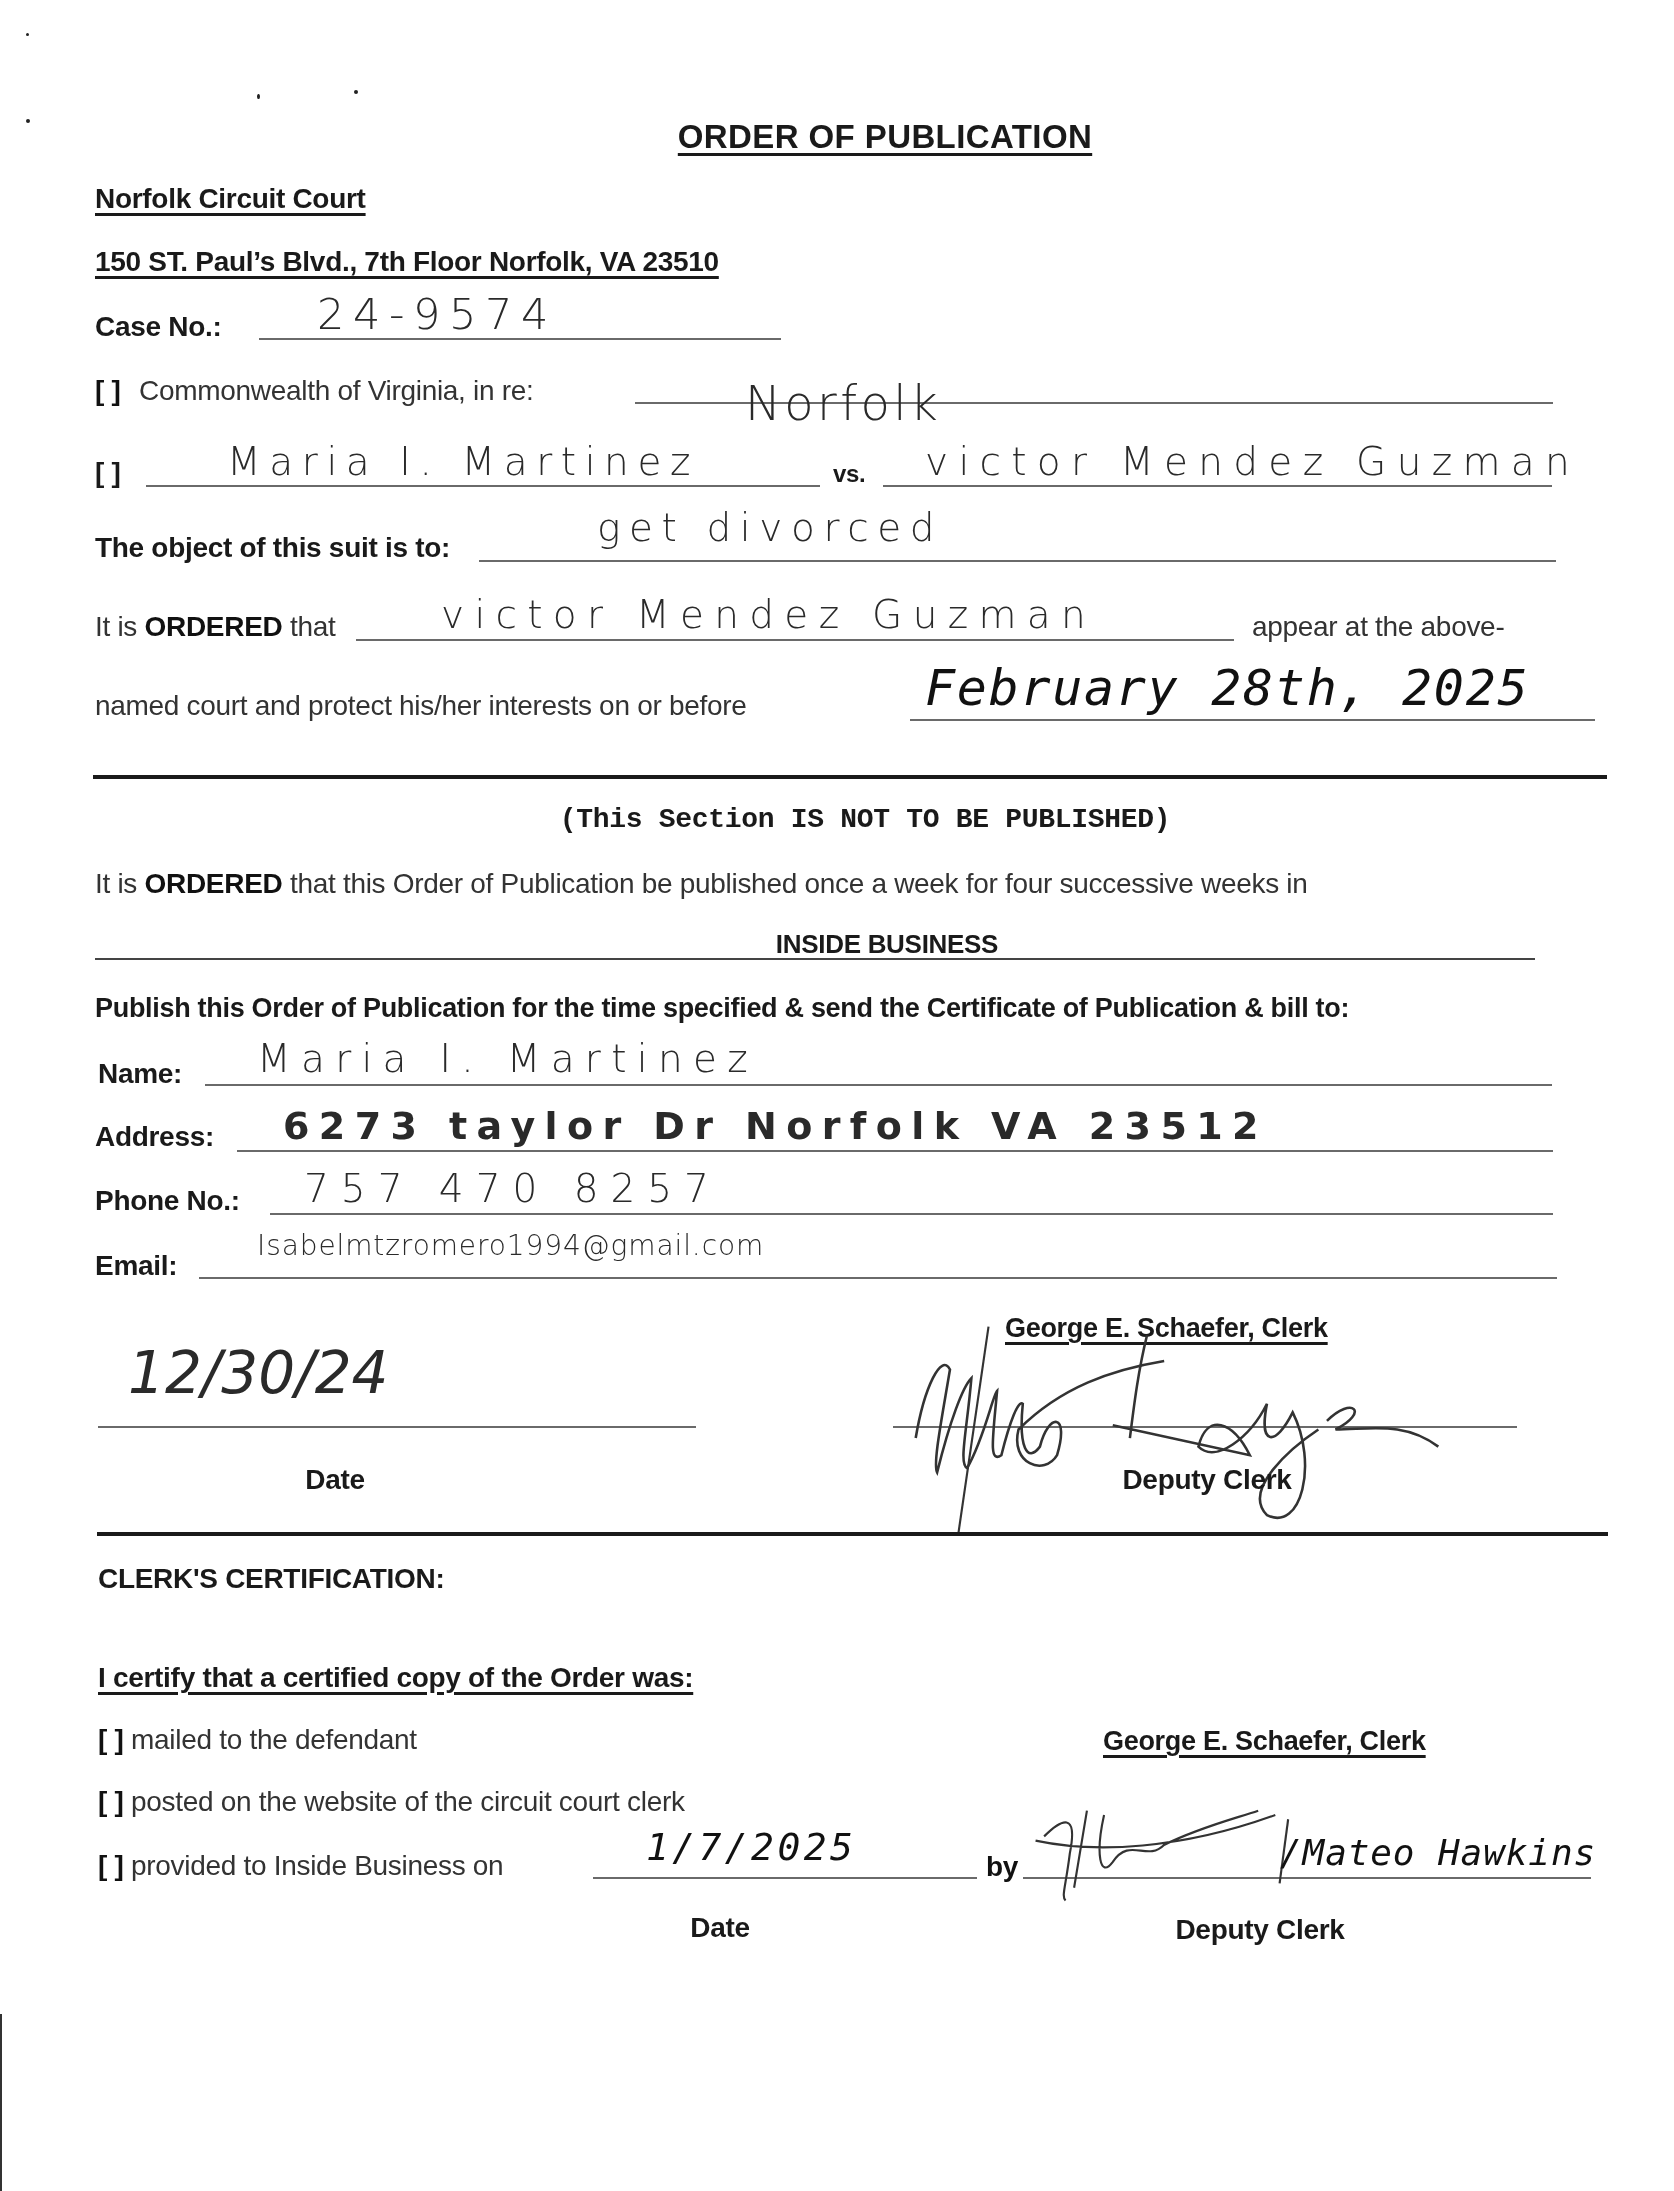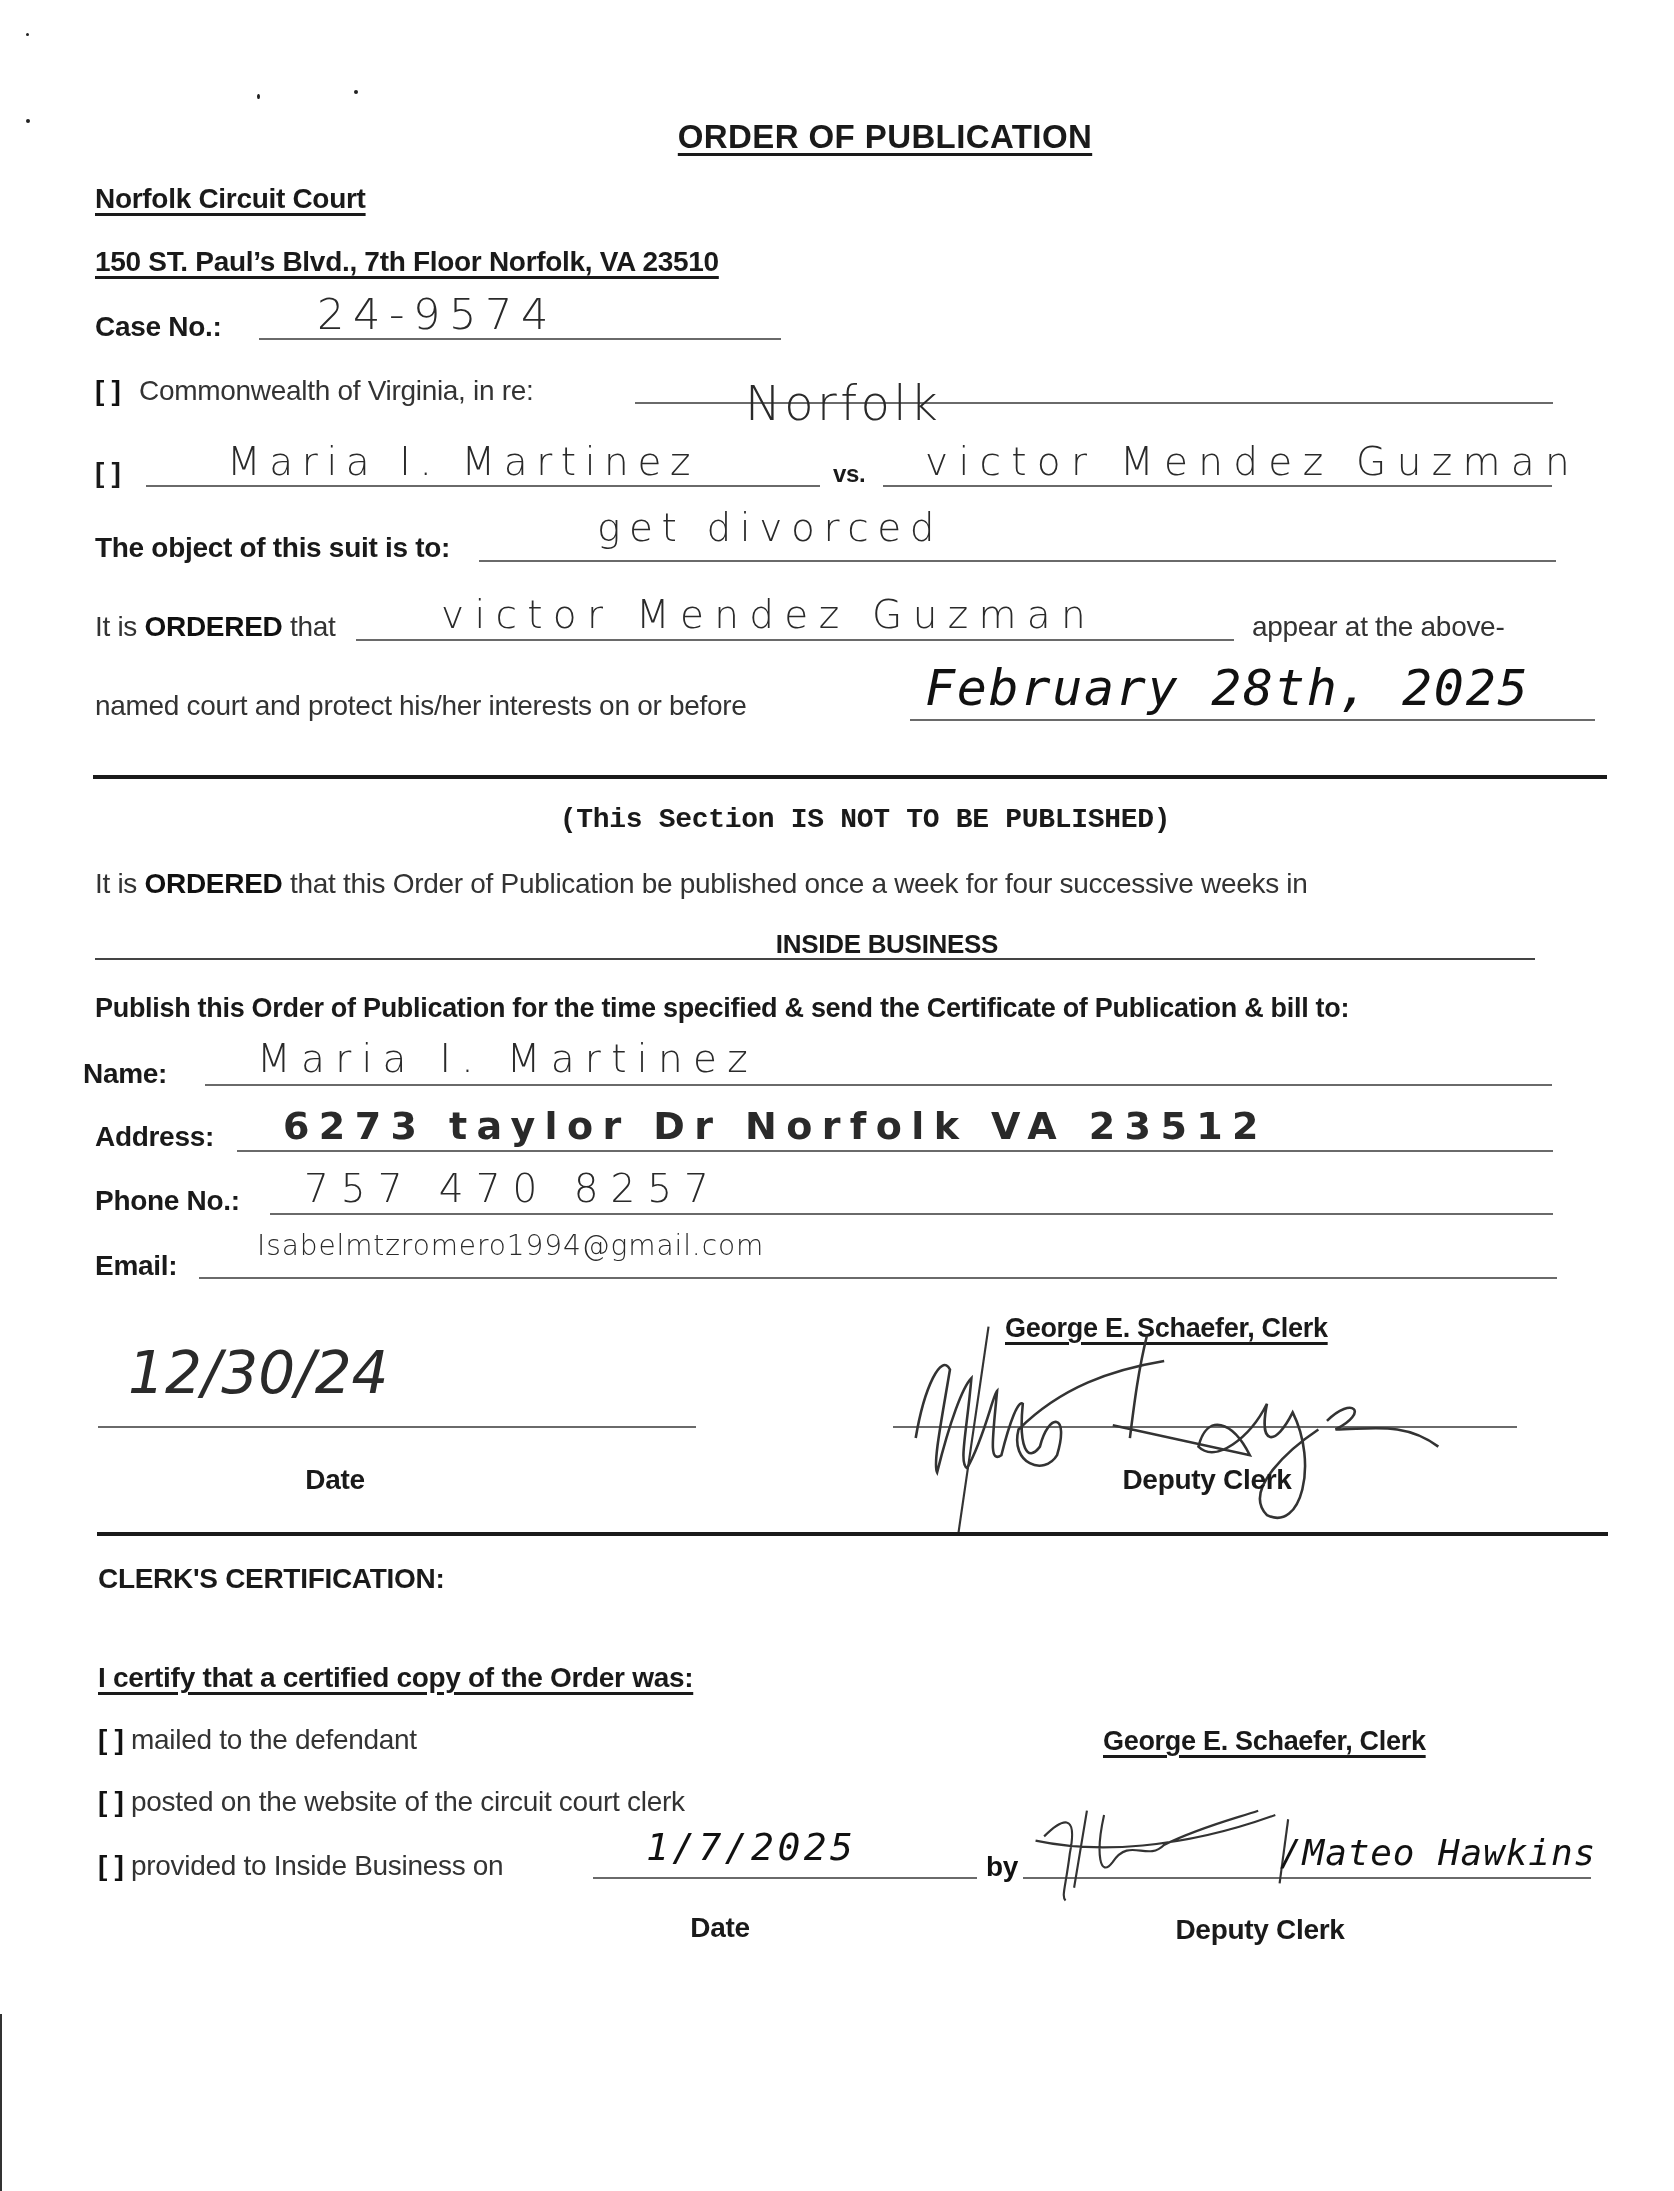--- a/index.html
+++ b/index.html
@@ -67,21 +67,21 @@
 <div class="rule" style="left:93px;top:775px;width:1514px;"></div>
 
 <div class="abs t b center" style="left:865px;top:806px;font-family:Liberation Mono, monospace;">(This Section IS NOT TO BE PUBLISHED)</div>
 <div class="abs t light" style="left:95px;top:870px;">
   <span>It is </span><span class="b" style="color:#111;">ORDERED</span><span> that this Order of Publication be published once a week for four successive weeks in</span>
 </div>
 <div class="abs t b center" style="left:887px;top:931px;font-size:26px;">INSIDE BUSINESS</div>
 <div class="line" style="left:95px;top:958px;width:1440px;background:#444;"></div>
 <div class="abs t b" style="left:95px;top:995px;font-size:27px;">Publish this Order of Publication for the time specified &amp; send the Certificate of Publication &amp; bill to:</div>
 
-<div class="abs t b" style="left:83px;top:1060px;">Name:</div>
+<div class="abs t b" style="left:98px;top:1060px;">Name:</div>
 <div class="line" style="left:205px;top:1084px;width:1347px;"></div>
 <div class="hw" style="left:257px;top:1036px;font-size:39px;letter-spacing:10.3px;">Maria I. Martinez</div>
 
 <div class="abs t b" style="left:95px;top:1123px;">Address:</div>
 <div class="line" style="left:237px;top:1150px;width:1316px;"></div>
 <div class="hw" style="left:283px;top:1104px;font-size:38px;letter-spacing:9.4px;font-weight:bold;">6273 taylor Dr Norfolk VA 23512</div>
 
 <div class="abs t b" style="left:95px;top:1187px;">Phone No.:</div>
 <div class="line" style="left:270px;top:1213px;width:1283px;"></div>
 <div class="hw" style="left:304px;top:1166px;font-size:39px;letter-spacing:12px;">757 470 8257</div>

